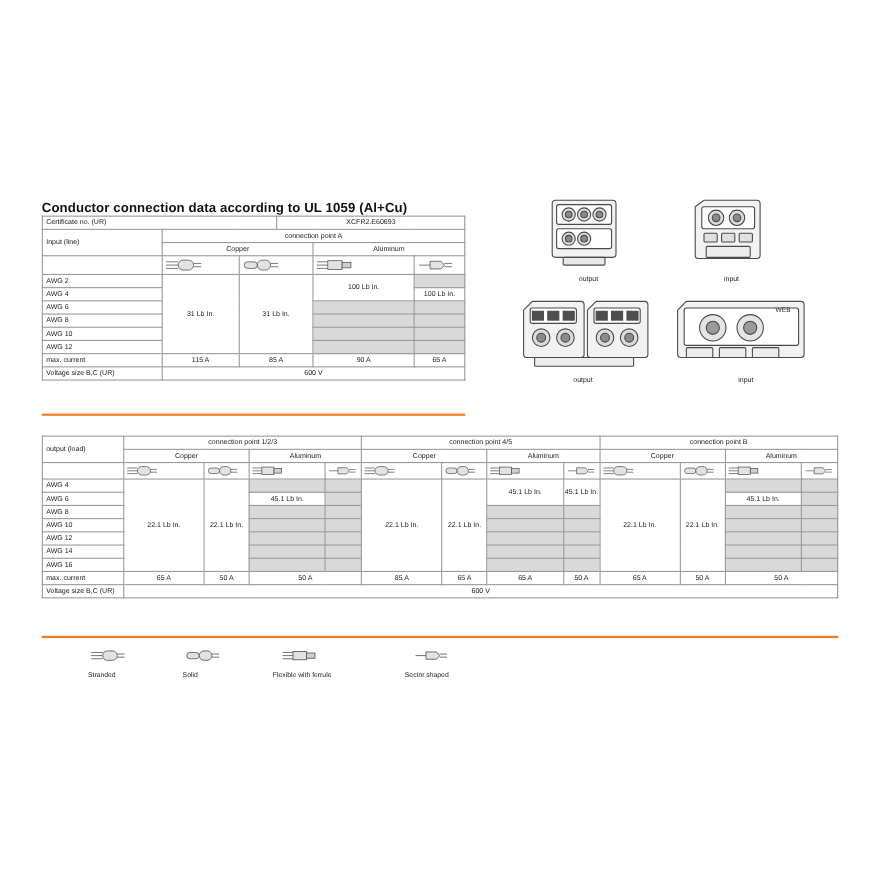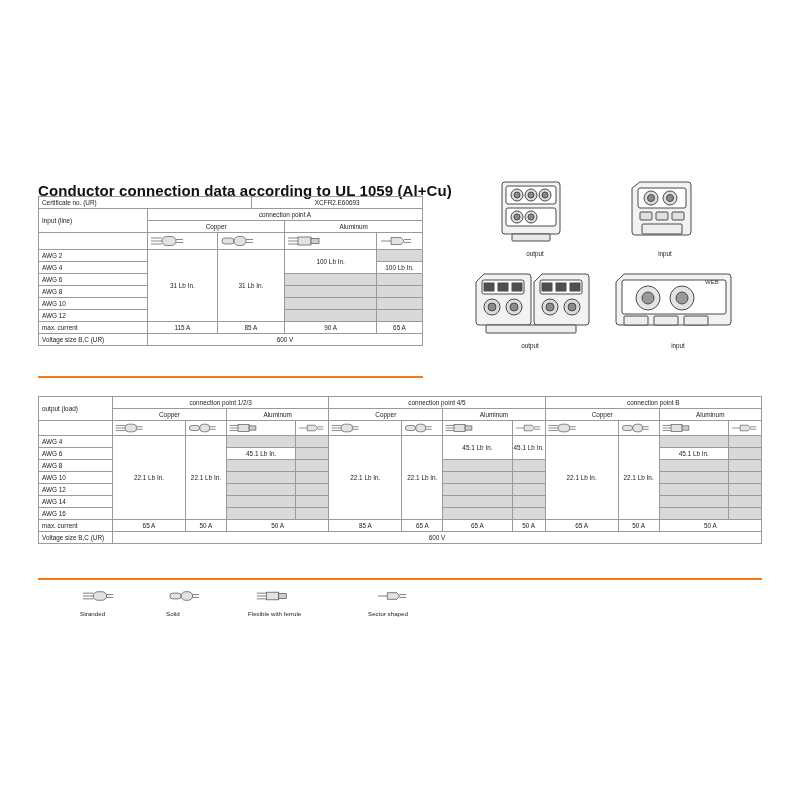--- a/index.html
+++ b/index.html
@@ -8,21 +8,21 @@
     font-family:"Liberation Sans", sans-serif;
     color:#1a1a1a;
     position:relative;
     overflow:hidden;
   }
   .page{position:absolute;left:0;top:0;width:800px;height:800px;}
 
   
   .title{
     position:absolute;left:38px;top:182px;
-    font-size:15px;font-weight:bold;letter-spacing:.1px;
+    font-size:12px;font-weight:bold;letter-spacing:.1px;
     color:#111;
   }
 
   
   table{border-collapse:collapse;font-size:6.4px;}
   td,th{padding:0;margin:0;font-weight:normal;text-align:center;vertical-align:middle;}
   .lbl{text-align:left;padding-left:3px;}
   .grey{background:#d9d9d9;}
   .hdr-rule{border-top:1px solid #f07d1a;}
 

